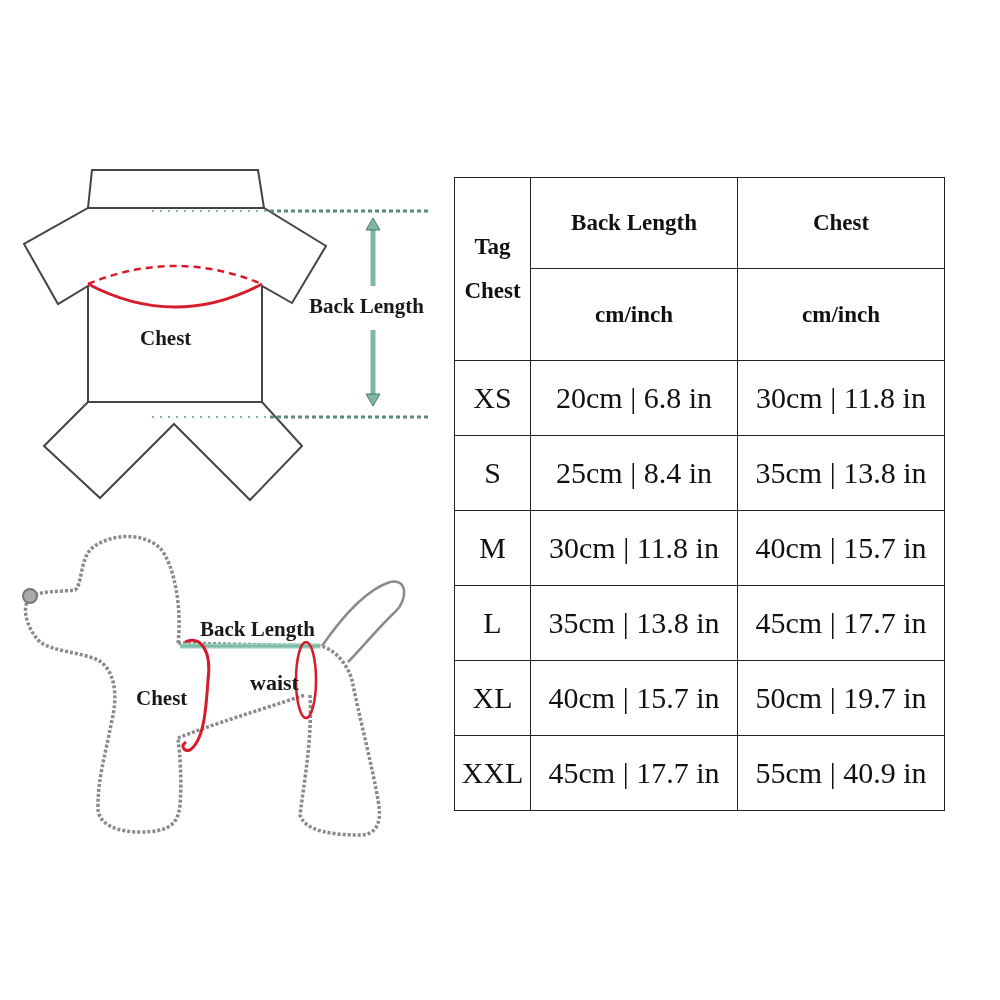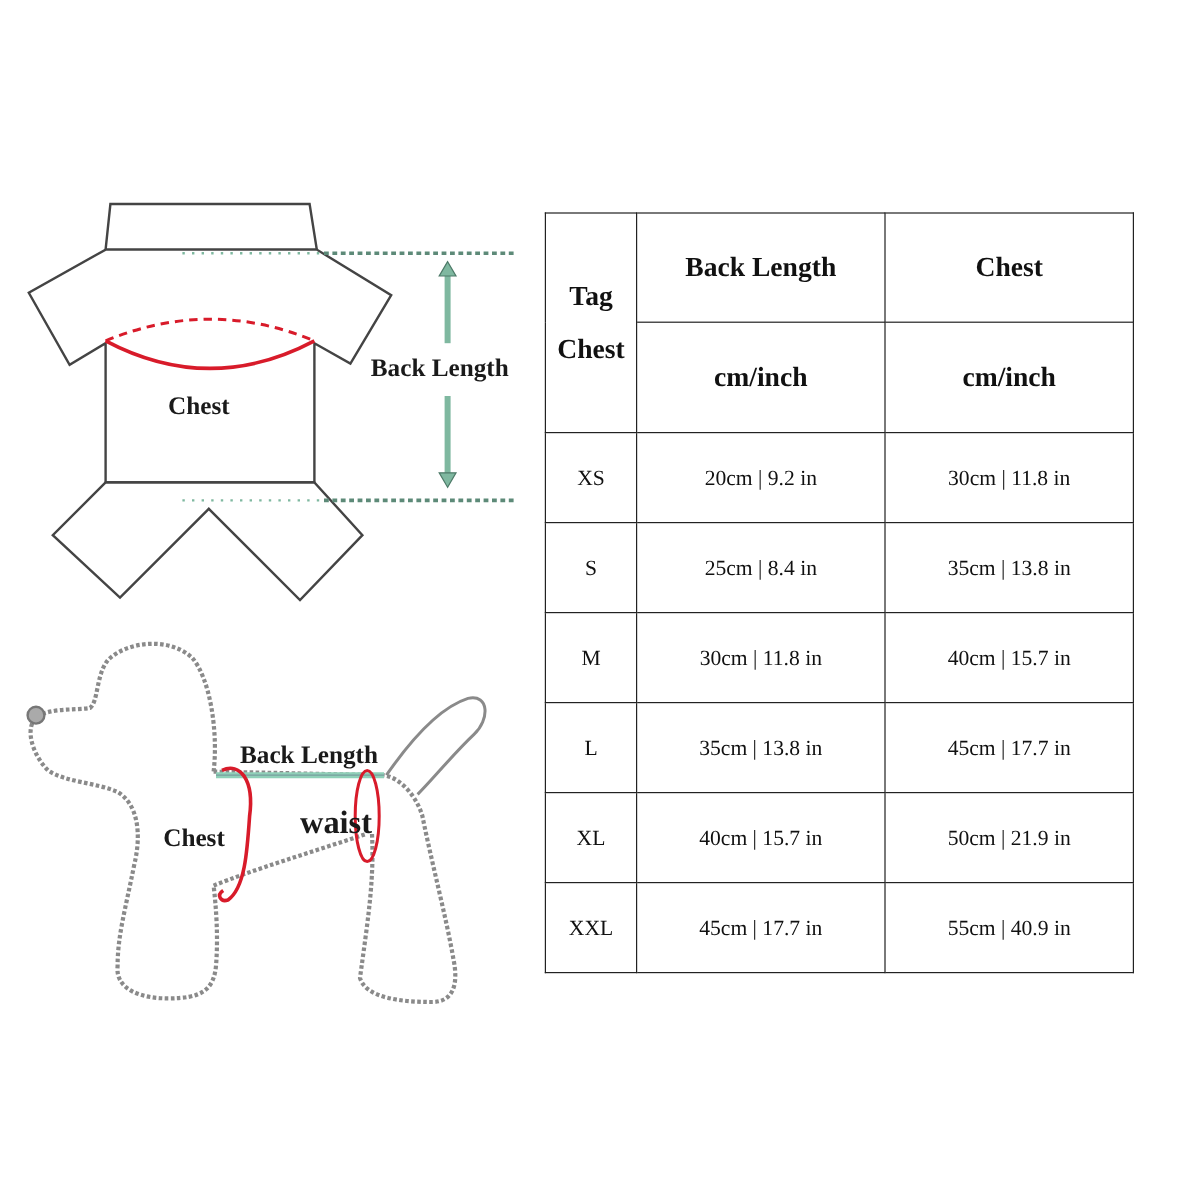--- a/index.html
+++ b/index.html
@@ -1,21 +1,21 @@
 <!DOCTYPE html>
 <html><head>
   <meta charset="utf-8">
   <style>
     html, body { margin:0; padding:0; background:#ffffff; }
     body { width:1000px; height:1000px; position:relative; overflow:hidden; font-family:"Liberation Serif", serif; color:#111; }
     .garment { position:absolute; left:0; top:150px; width:450px; height:370px; }
     .dog { position:absolute; left:0; top:520px; width:450px; height:350px; }
     .lbl { position:absolute; font-family:"Liberation Serif", serif; font-weight:bold; color:#1a1a1a; white-space:nowrap; }
     .size-table { position:absolute; left:454px; top:177px; border-collapse:collapse; }
-    .size-table td { border:1.5px solid #222; text-align:center; vertical-align:middle; font-family:"Liberation Serif", serif; font-size:18px; color:#111; padding:0; }
+    .size-table td { border:1.5px solid #222; text-align:center; vertical-align:middle; font-family:"Liberation Serif", serif; font-size:30px; color:#111; padding:0; }
     .size-table td.hd { font-weight:bold; font-size:23px; }
     .c1 { width:75px; } .c2 { width:206px; } .c3 { width:206px; }
     .h1 { height:90px; } .h2 { height:91px; }
     .r { height:75px; }
     .tagsize { line-height:44px; }
   </style>
 </head>
 <body>
 
 <div class="garment">
@@ -60,61 +60,61 @@
 
     <line x1="180" y1="126" x2="320" y2="126" stroke="#8fd0b8" stroke-width="5"></line>
     <line x1="180" y1="126" x2="320" y2="126" stroke="#557" stroke-width="1" opacity="0.4"></line>
 
     <path d="M185,122 C200,115 212,130 208,160 C206,190 204,220 190,230 C184,232 180,226 186,222" fill="none" stroke="#d81b2a" stroke-width="3"></path>
 
     <ellipse cx="306" cy="160" rx="10" ry="38" fill="none" stroke="#d81b2a" stroke-width="2.5"></ellipse>
   </svg>
   <span class="lbl" style="left:200px;top:97px;font-size:21px;">Back Length</span>
   <span class="lbl" style="left:136px;top:166px;font-size:21px;">Chest</span>
-  <span class="lbl" style="left:250px;top:150px;font-size:27px;">waist</span>
+  <span class="lbl" style="left:250px;top:150px;font-size:22px;">waist</span>
 </div>
 
 <table class="size-table">
   <tbody>
       <tr>
     <td class="hd c1" rowspan="2">
       <div class="tagsize">Tag</div>
       <div class="tagsize">Chest</div>
     </td>
     <td class="hd c2 h1">Back Length</td>
     <td class="hd c3 h1">Chest</td>
   </tr>
   <tr>
     <td class="hd h2">cm/inch</td>
     <td class="hd h2">cm/inch</td>
   </tr>
   <tr class="r">
     <td>XS</td>
-    <td>20cm | 9.2 in</td>
+    <td>20cm | 6.8 in</td>
     <td>30cm | 11.8 in</td>
   </tr>
   <tr class="r">
     <td>S</td>
     <td>25cm | 8.4 in</td>
     <td>35cm | 13.8 in</td>
   </tr>
   <tr class="r">
     <td>M</td>
     <td>30cm | 11.8 in</td>
     <td>40cm | 15.7 in</td>
   </tr>
   <tr class="r">
     <td>L</td>
     <td>35cm | 13.8 in</td>
     <td>45cm | 17.7 in</td>
   </tr>
   <tr class="r">
     <td>XL</td>
     <td>40cm | 15.7 in</td>
-    <td>50cm | 21.9 in</td>
+    <td>50cm | 19.7 in</td>
   </tr>
   <tr class="r">
     <td>XXL</td>
     <td>45cm | 17.7 in</td>
     <td>55cm | 40.9 in</td>
   </tr>
 </tbody>
   </table>
 
 </body></html>

